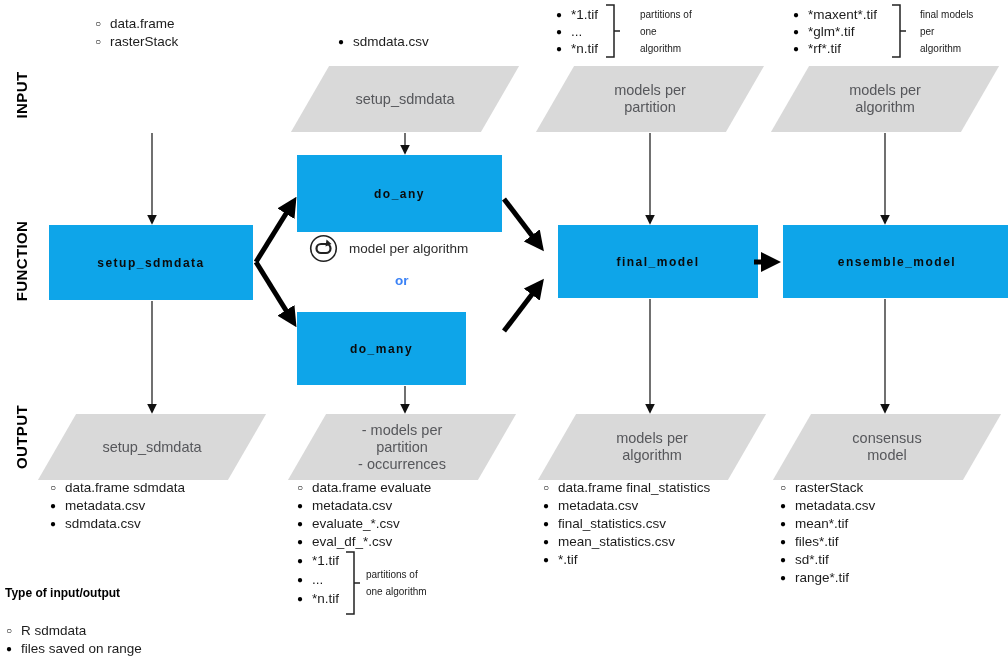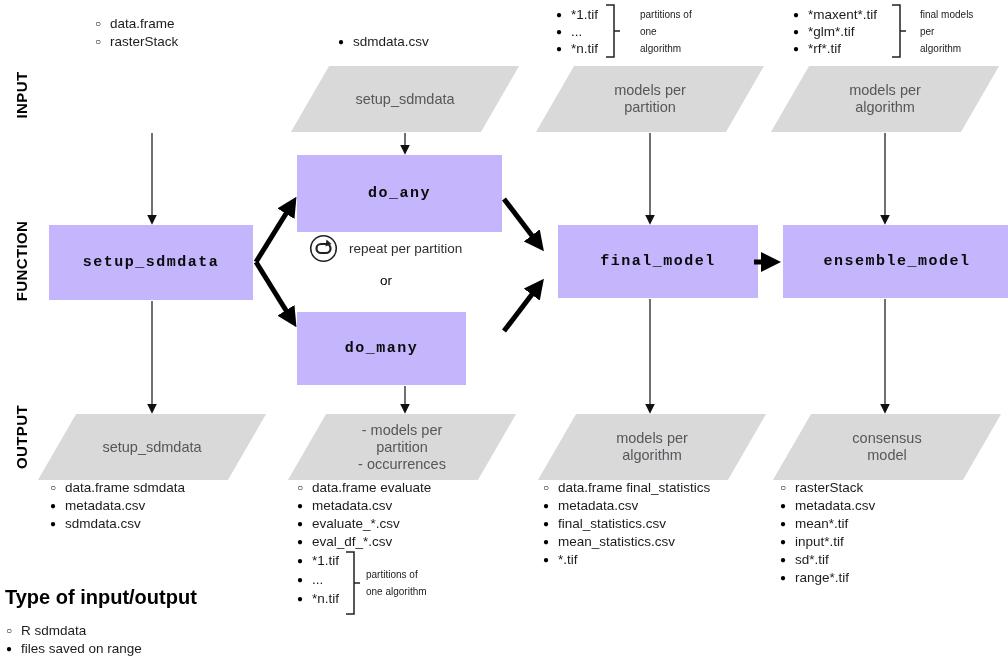--- a/index.html
+++ b/index.html
@@ -10,37 +10,37 @@
   .vlabel{position:absolute;transform:translate(-50%,-50%) rotate(-90deg);
           font-weight:bold;font-size:15px;letter-spacing:.4px;white-space:nowrap;color:#000;}
 
   
   .para{position:absolute;width:190px;height:66px;}
   .para-bg{position:absolute;inset:0;background:#d9d9d9;transform:skewX(-30deg);}
   .para-text{position:absolute;inset:0;display:flex;flex-direction:column;align-items:center;
              justify-content:center;color:#56575b;font-size:14.5px;line-height:17px;text-align:center;}
 
   
-  .fbox{position:absolute;background:#c4b5fd;display:flex;align-items:center;justify-content:center;
-        font-family:Liberation Mono, monospace;font-weight:bold;font-size:15px;
+  .fbox{position:absolute;background:#0ea5e9;display:flex;align-items:center;justify-content:center;
+        font-family:Liberation Sans, sans-serif;font-weight:bold;font-size:12px;
         letter-spacing:1.5px;color:#0b0b0b;white-space:nowrap;}
 
   
   .blist{position:absolute;}
   .blist .row{display:flex;align-items:center;height:18px;white-space:nowrap;}
   .blist.tall .row{height:19px;}
   .blist.sm .row{height:17px;}
   .b{display:inline-block;width:15px;font-size:10px;text-align:left;color:#000;}
   .lbl{font-size:13.5px;color:#1c1c1c;}
   .note{position:absolute;font-size:10px;line-height:17px;color:#1c1c1c;white-space:nowrap;}
 
-  .ortext{position:absolute;font-weight:normal;font-size:13.5px;color:#000000;}
+  .ortext{position:absolute;font-weight:bold;font-size:13.5px;color:#3b82f6;margin-left:15px;}
   .repeat-note{position:absolute;font-size:13.5px;color:#2e2e2e;white-space:nowrap;}
 
-  .legend-title{position:absolute;font-weight:bold;font-size:20px;color:#000;}
+  .legend-title{position:absolute;font-weight:bold;font-size:12px;color:#000;}
 
   .overlay{position:absolute;left:0;top:0;pointer-events:none;}
   .icon-wrap{position:absolute;}
 </style>
 </head>
 <body>
 
 <div class="canvas">
 
   <div class="vlabel" style="left:21px;top:95px">INPUT</div>
@@ -132,21 +132,21 @@
   <div class="fbox" style="left:558px;top:225px;width:200px;height:73px">final_model</div>
   <div class="fbox" style="left:783px;top:225px;width:228px;height:73px">ensemble_model</div>
 
   <div class="icon-wrap" style="left:309px;top:234px">
     <svg width="29" height="29" viewBox="0 0 29 29">
       <circle cx="14.5" cy="14.5" r="12.8" fill="none" stroke="#222" stroke-width="1.6"></circle>
       <rect x="7.5" y="10" width="14" height="9" rx="4.5" fill="none" stroke="#222" stroke-width="2.2"></rect>
       <polygon points="17.5,5.5 22.5,10 16.5,12.5" fill="#222"></polygon>
     </svg>
   </div>
-  <div class="repeat-note" style="left:349px;top:241px">repeat per partition</div>
+  <div class="repeat-note" style="left:349px;top:241px">model per algorithm</div>
   <div class="ortext" style="left:380px;top:273px">or</div>
 
   <div class="para" style="left:57px;top:414px">
     <div class="para-bg"></div>
     <div class="para-text">
       <div>setup_sdmdata</div>
     </div>
   </div>
   <div class="para" style="left:307px;top:414px">
     <div class="para-bg"></div>
@@ -254,21 +254,21 @@
     <div class="row">
         <span class="b">●</span>
         <span class="lbl">metadata.csv</span>
       </div>
     <div class="row">
         <span class="b">●</span>
         <span class="lbl">mean*.tif</span>
       </div>
     <div class="row">
         <span class="b">●</span>
-        <span class="lbl">input*.tif</span>
+        <span class="lbl">files*.tif</span>
       </div>
     <div class="row">
         <span class="b">●</span>
         <span class="lbl">sd*.tif</span>
       </div>
     <div class="row">
         <span class="b">●</span>
         <span class="lbl">range*.tif</span>
       </div>
   </div>

